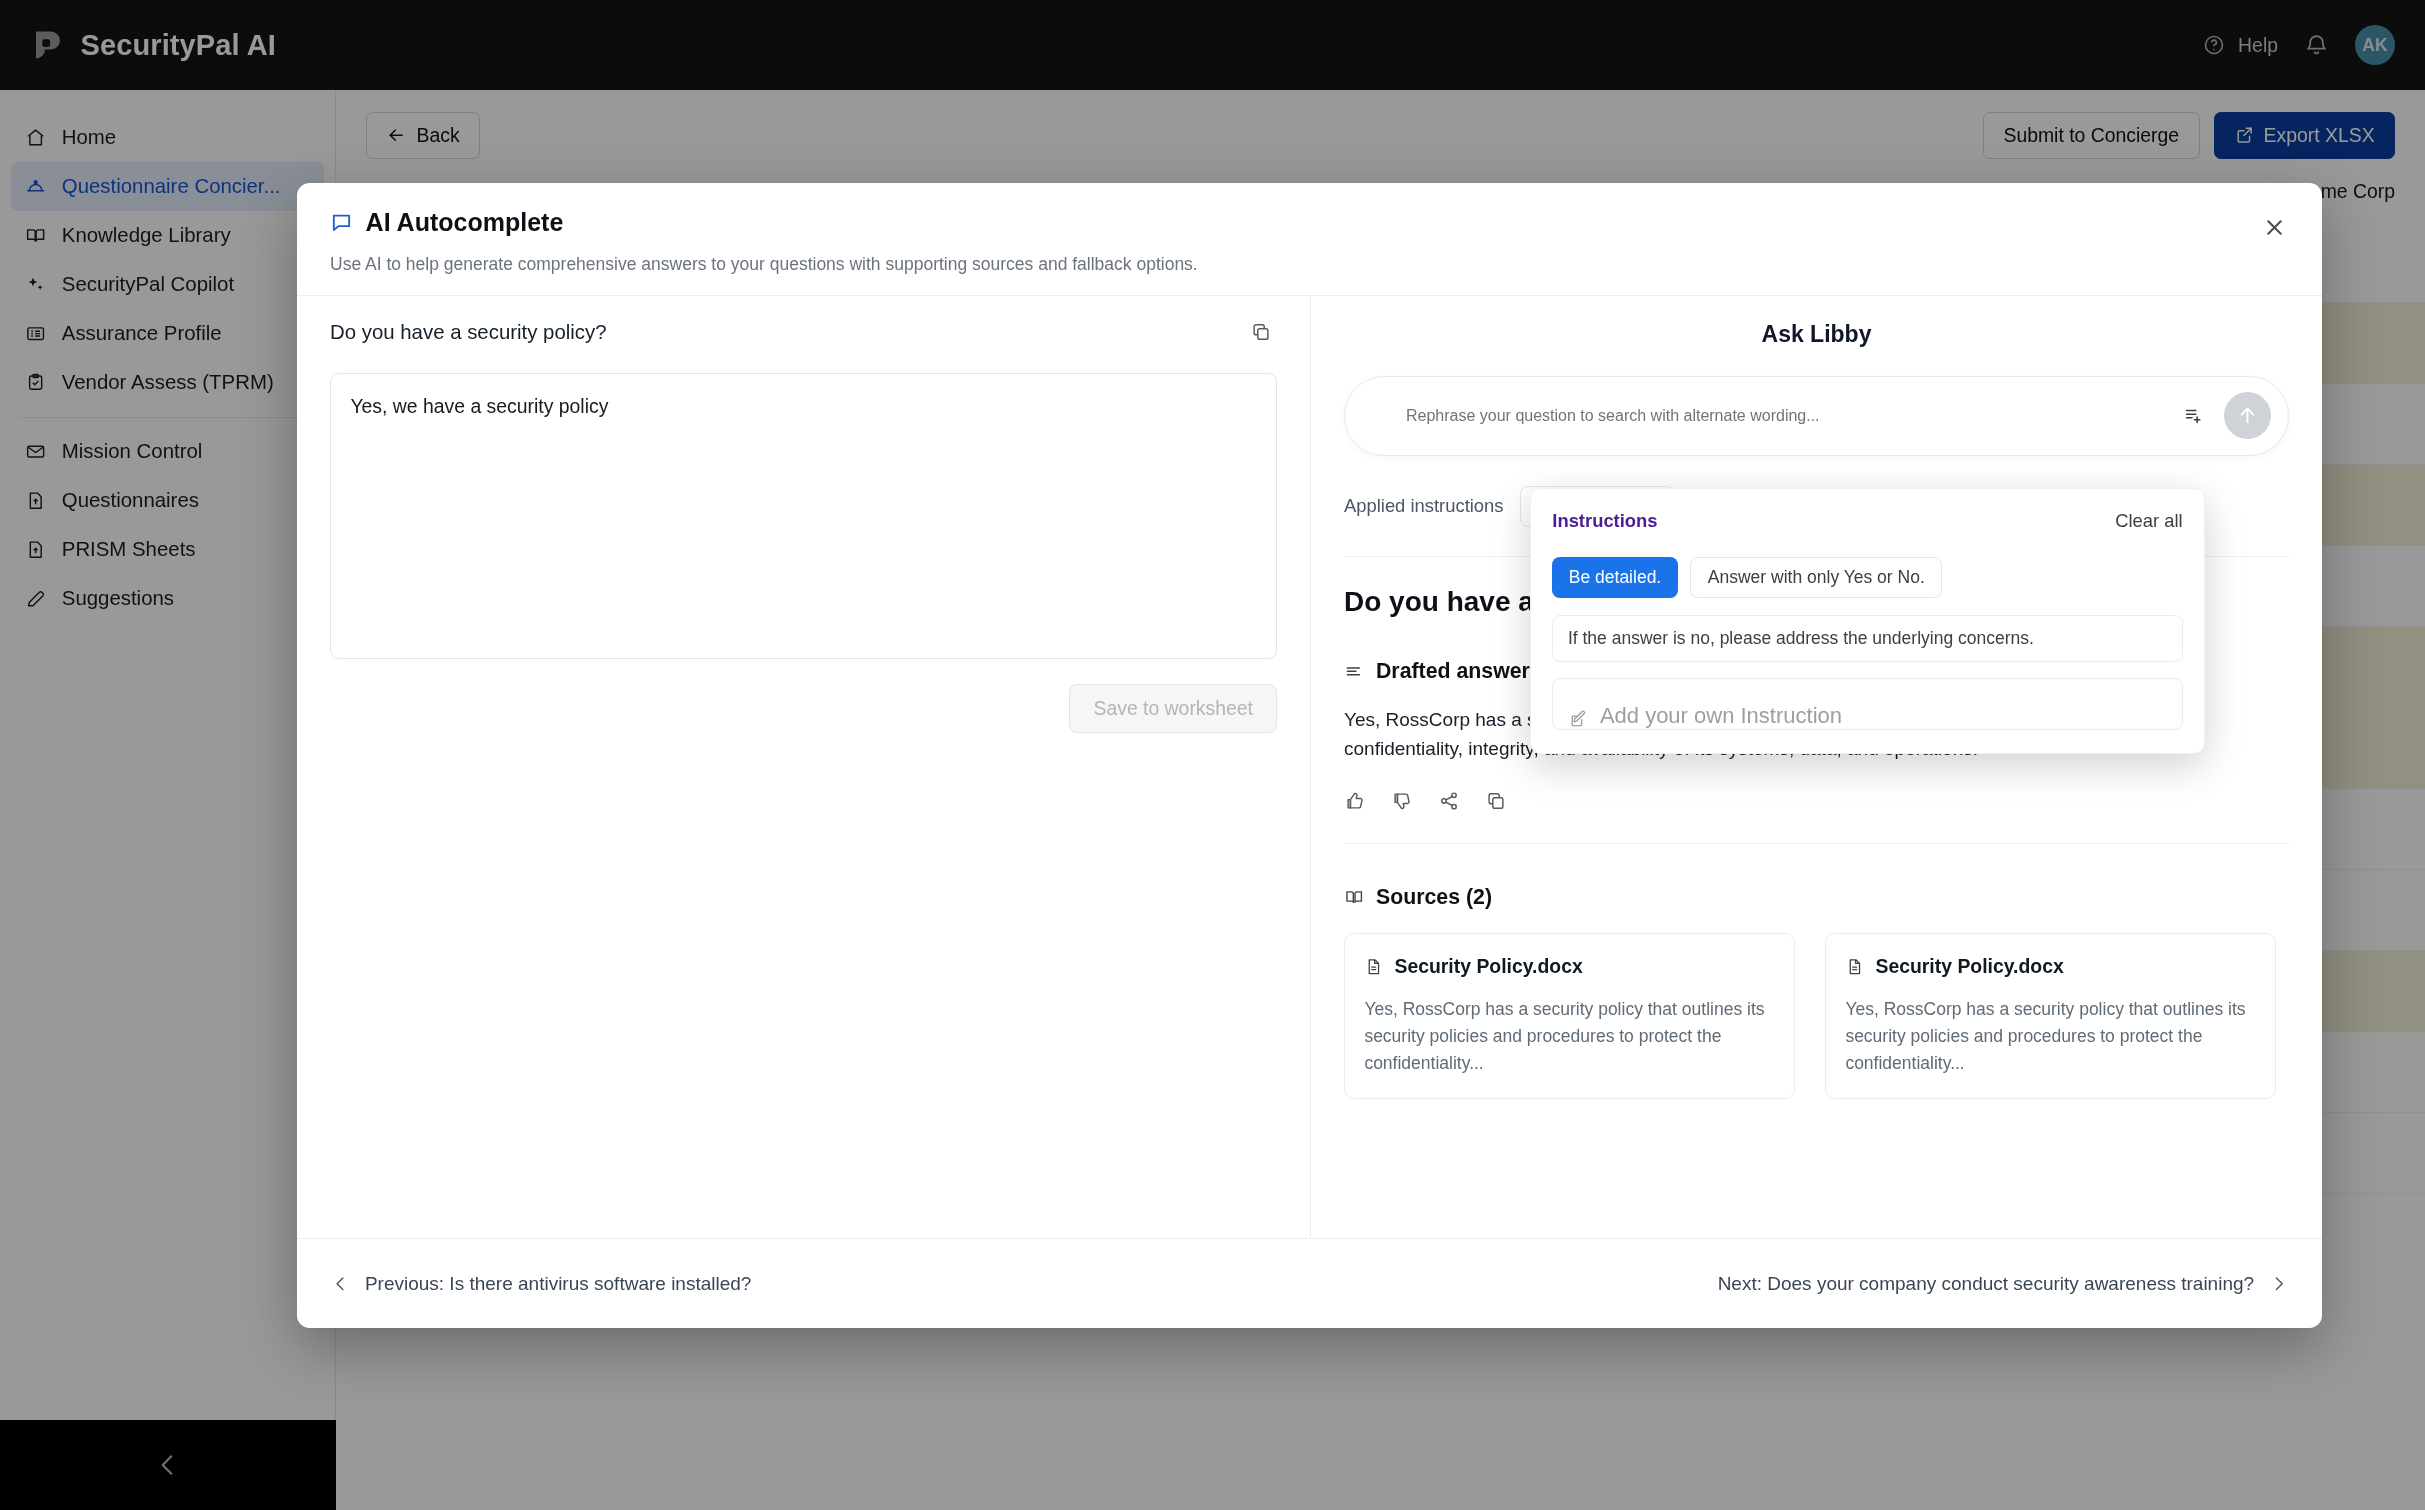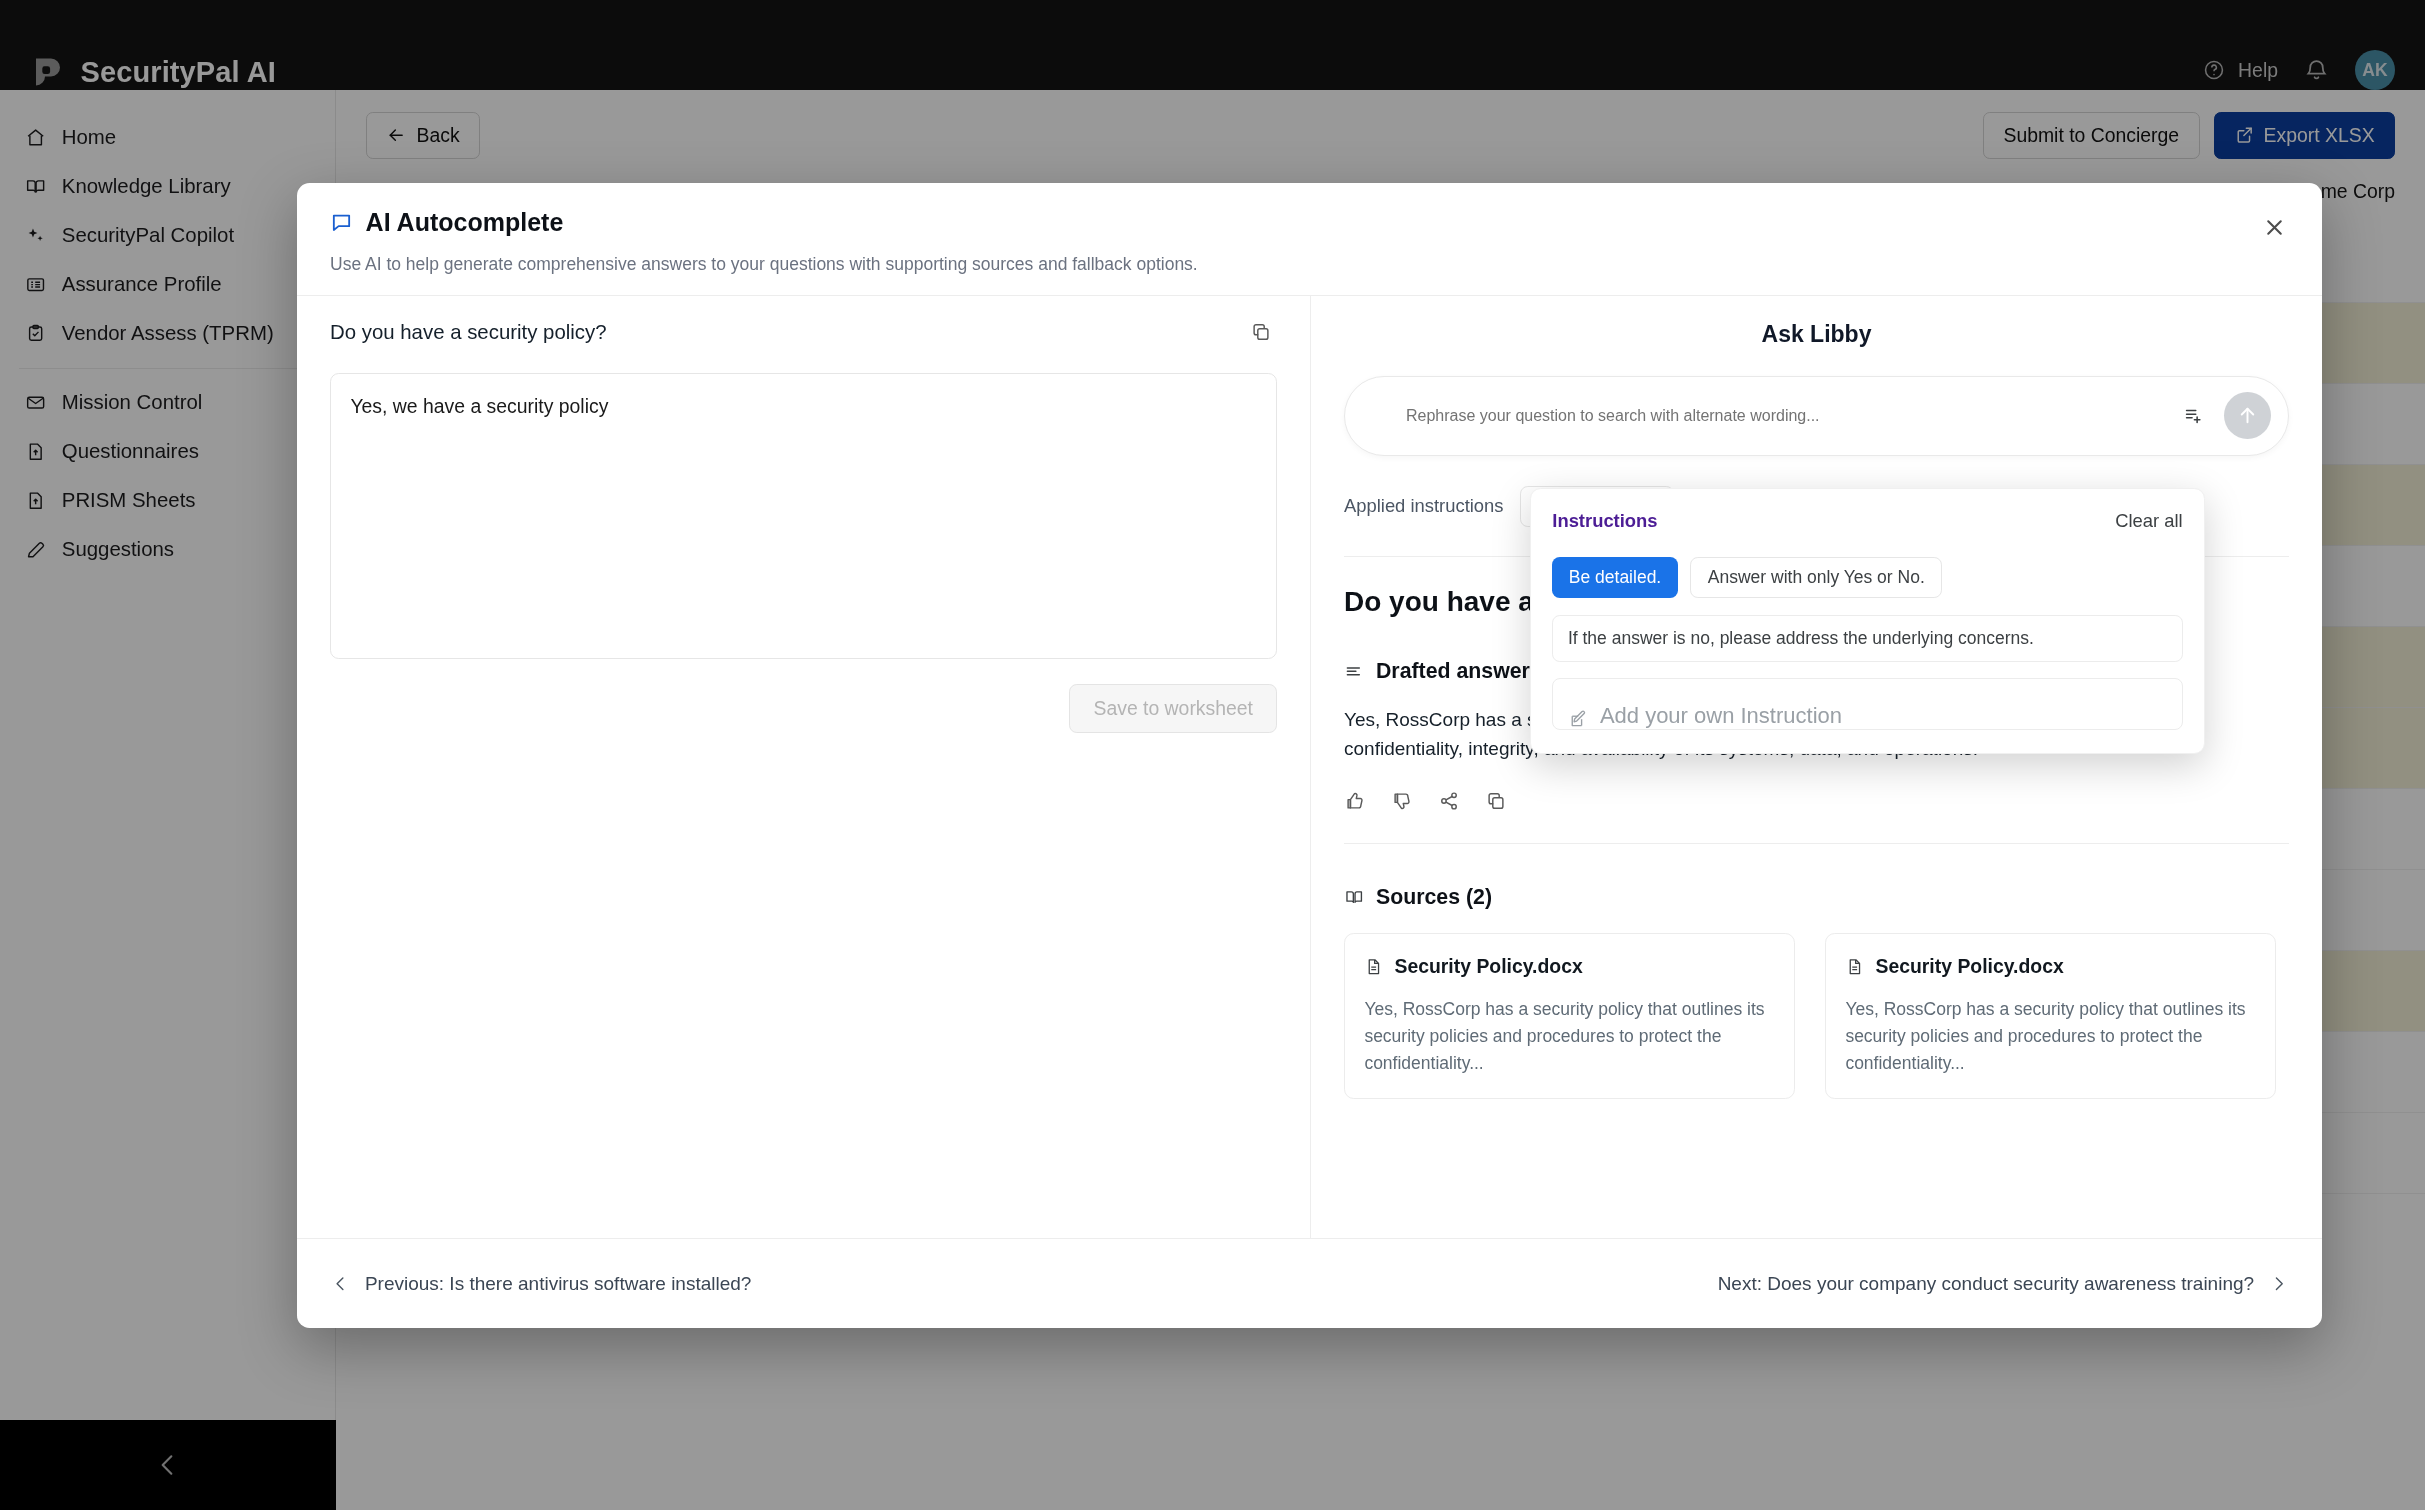--- a/index.html
+++ b/index.html
@@ -10,21 +10,21 @@
     overflow: hidden;
   }
 
   
   #app-shell { position: absolute; inset: 0; }
 
   
   .topbar {
     position: absolute; top: 0; left: 0; right: 0; height: 90px;
     background: #141414;
-    display: flex; align-items: flex-end; justify-content: space-between;
+    display: flex; align-items: center; justify-content: space-between;
     padding: 0 30px 0 30px;
   }
   .brand { display: flex; align-items: center; gap: 14.6px; }
   .brand-logo { width: 36px; height: 36px; }
   .brand-name { color: #ffffff; font-size: 29px; font-weight: 700; letter-spacing: 0.1px; }
   .topbar-right { display: flex; align-items: center; gap: 26px; }
   .help-group { display: flex; align-items: center; gap: 13px; color: #cfcfcf; font-size: 19.4px; }
   .bell { width: 25px; height: 25px; }
   .avatar {
     width: 40px; height: 40px; border-radius: 50%;
@@ -231,20 +231,30 @@
     <div class="nav-item">
       <span class="nav-icon">
         <svg viewBox="0 0 24 24" width="21.3" height="21.3" fill="none" stroke="#1d1d1f" stroke-width="1.6" stroke-linejoin="round">
             <path d="M3.5 10.5 12 3.5l8.5 7"></path>
             <path d="M5.5 9.6V20h13V9.6"></path>
           </svg>
       </span>
       <span>Home</span>
     </div>
 
+    <div class="nav-item active">
+      <span class="nav-icon">
+        <svg viewBox="0 0 24 24" width="21.3" height="21.3" fill="none" stroke="#1756d1" stroke-width="1.7" stroke-linecap="round">
+          <path d="M3 16.5h18"></path>
+            <path d="M5 16.5a7 7 0 0 1 14 0"></path>
+            <circle cx="12" cy="7" r="1.6" fill="#1756d1"></circle>
+        </svg>
+      </span>
+      <span>Questionnaire Concier...</span>
+    </div>
 
     <div class="nav-item">
       <span class="nav-icon">
         <svg viewBox="0 0 24 24" width="21.3" height="21.3" fill="none" stroke="#1d1d1f" stroke-width="1.6" stroke-linejoin="round">
             <path d="M3 5.5h6a2.5 2.5 0 0 1 2.5 2.5v10A2.2 2.2 0 0 0 9.4 16H3z"></path>
             <path d="M21 5.5h-6A2.5 2.5 0 0 0 12.5 8v10A2.2 2.2 0 0 1 14.6 16H21z"></path>
           </svg>
       </span>
       <span>Knowledge Library</span>
     </div>

